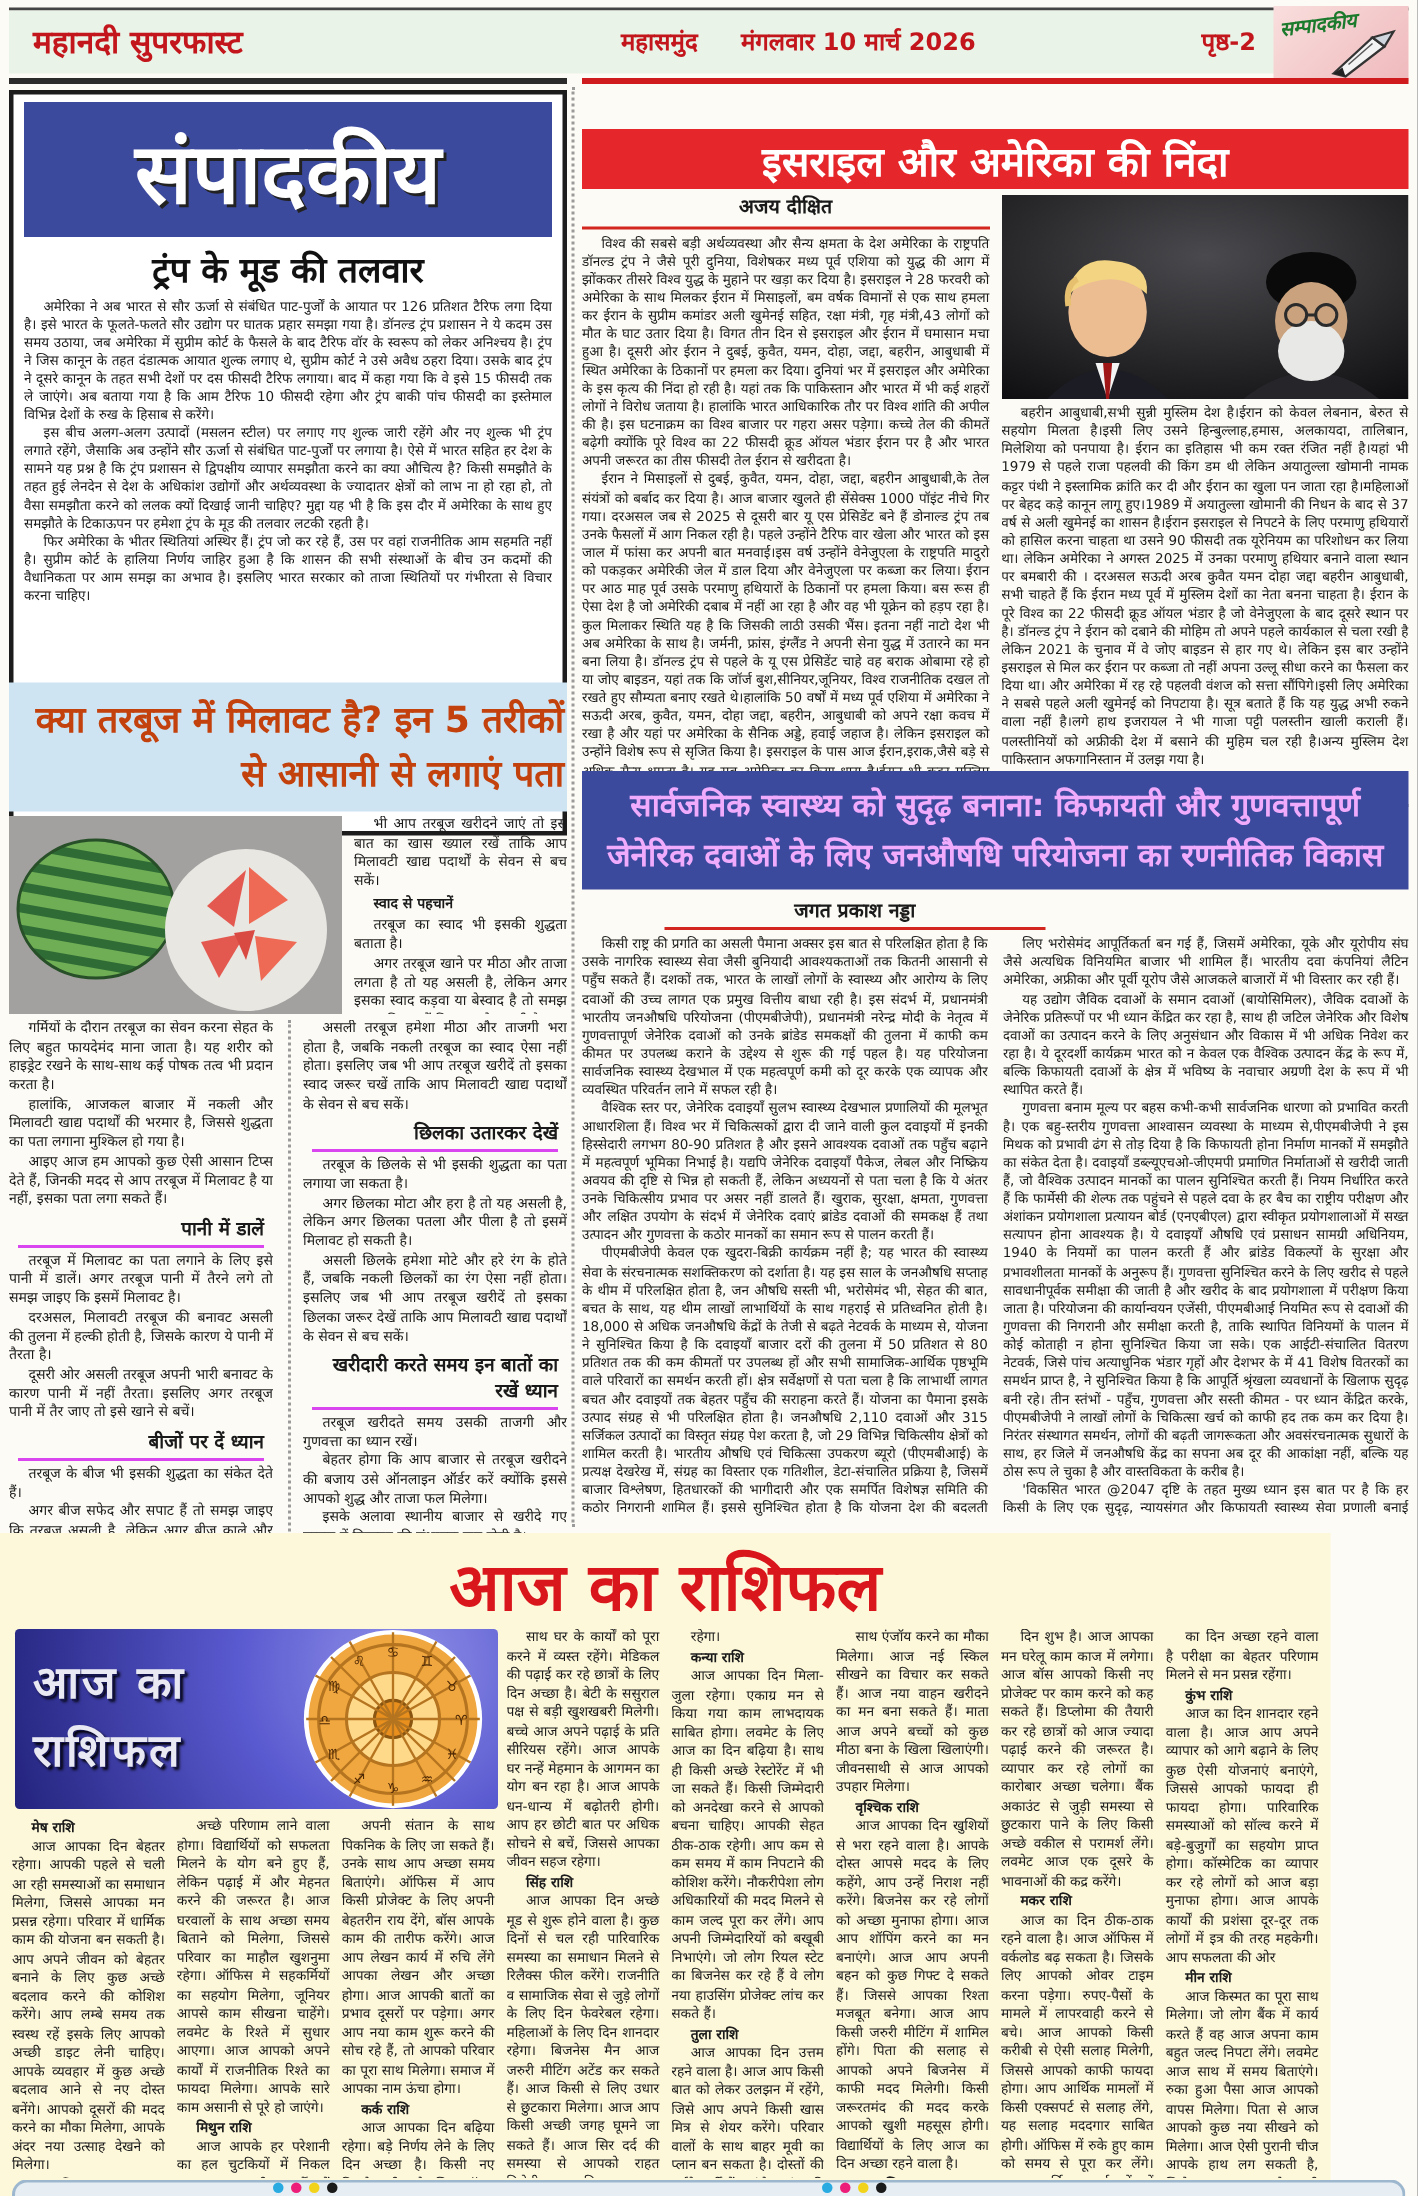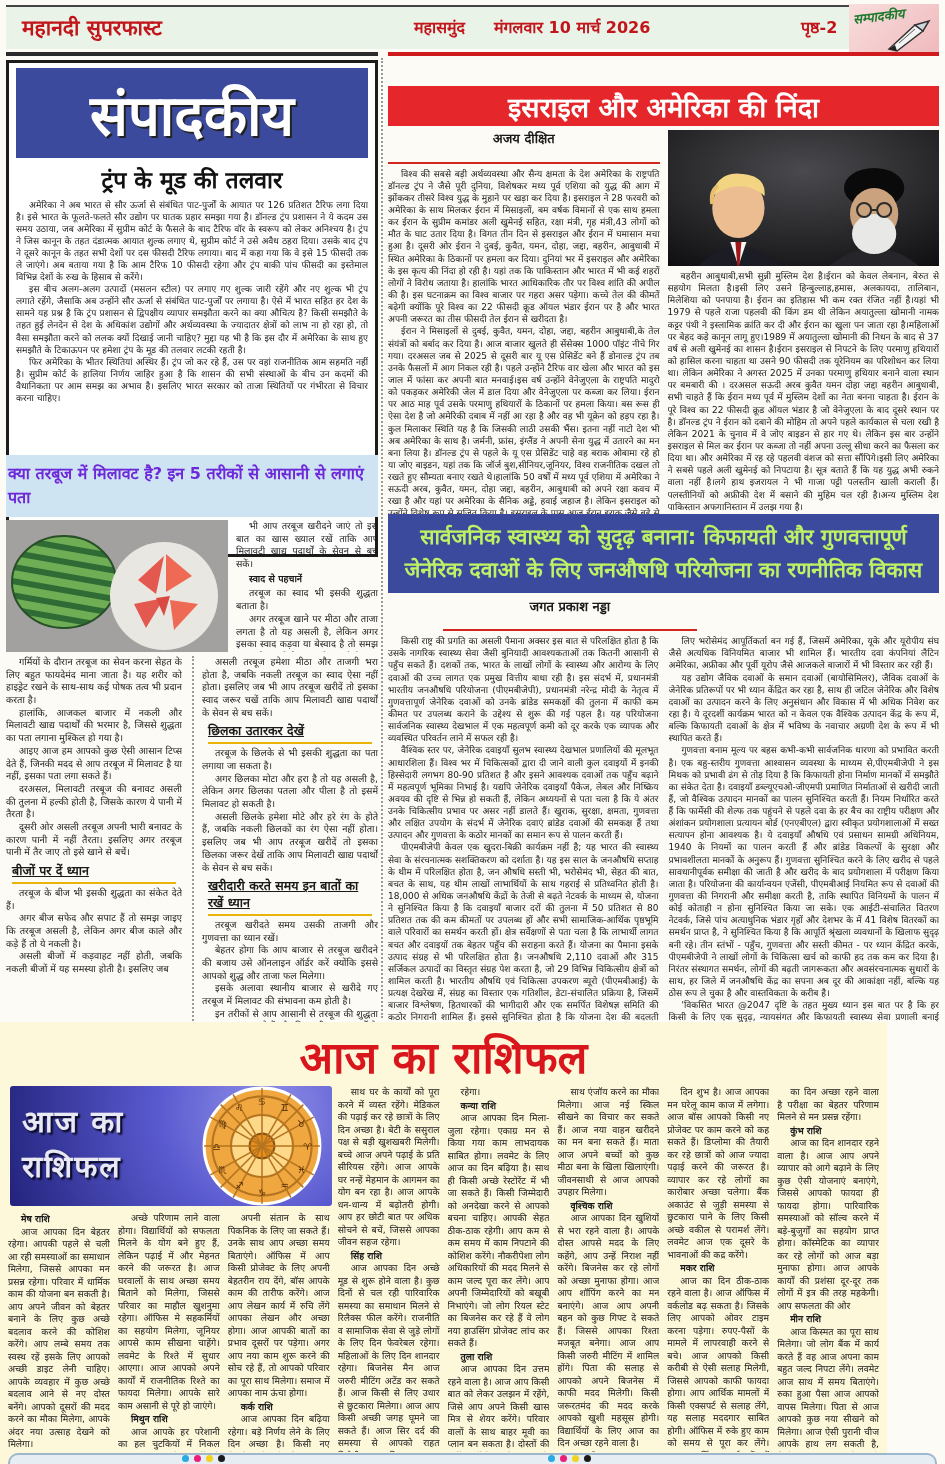--- a/index.html
+++ b/index.html
@@ -25,45 +25,45 @@
   
   .edit-box{position:absolute;left:6px;top:60px;width:372px;height:497px;border:3px solid #1c1c1c;
             box-sizing:border-box;padding:5px 7px;background:#fff;}
   .edit-banner{height:90px;background:#3c4a9e;color:#fff;display:flex;align-items:center;justify-content:center;
                font-size:56px;font-weight:bold;text-shadow:2px 2px 0 #222;}
   .edit-head{margin:5px 0 4px;text-align:center;font-size:23px;font-weight:bold;color:#111;}
   .edit-body{height:222px;overflow:hidden;font-size:9px;line-height:1.34;text-align:justify;}
   .para{margin:0;text-indent:13px;}
   
   .melon{position:absolute;left:6px;top:455px;width:372px;height:565px;}
-  .melon-head{margin:0;background:#cfe4f3;text-align:left;font-size:16px;font-weight:bold;
-              padding:7px 2px;line-height:1.5;color:#6d28d9;}
+  .melon-head{margin:0;background:#cfe4f3;text-align:right;font-size:24px;font-weight:bold;
+              padding:7px 2px;line-height:1.5;color:#c2410c;}
   .melon-top{display:flex;gap:8px;margin-top:3px;}
   .melon-photo{width:222px;height:132px;flex:none;}
   .melon-intro{flex:1;font-size:9.4px;line-height:1.35;text-align:justify;overflow:hidden;height:132px;}
   .melon-cols{display:flex;margin-top:4px;height:412px;overflow:hidden;}
   .mcol{flex:1;font-size:9.4px;line-height:1.35;text-align:justify;overflow:hidden;}
   .mcol-div{width:10px;border-right:2px dotted #9a9a9a;margin-right:8px;flex:none;}
-  .mh{font-weight:bold;font-size:12.5px;text-align:left;border-bottom:2px solid #eab308;
-      padding-bottom:2px;margin:4px 6px 3px;text-decoration:underline;}
+  .mh{font-weight:bold;font-size:12.5px;text-align:right;border-bottom:2px solid #d946ef;
+      padding-bottom:2px;margin:4px 6px 3px;}
   .mh:empty,.mh2:empty{display:none;}
   .mh2{font-weight:bold;margin:2px 0;text-indent:13px;}
   
   .israel{position:absolute;left:388px;top:60px;width:551px;margin-top:26px;}
   .red-banner{margin:0;height:40px;background:#e5262b;color:#fff;display:flex;align-items:center;
               justify-content:center;font-size:27px;font-weight:bold;}
   .isr-body{display:flex;gap:8px;margin-top:4px;height:402px;overflow:hidden;}
   .isr-col{flex:1;font-size:9px;line-height:1.35;text-align:justify;overflow:hidden;}
   .byline{font-weight:bold;font-size:13px;text-align:center;border-bottom:2px solid #d2261f;
-          padding-bottom:14px;margin-bottom:4px;text-indent:0;}
+          padding-bottom:3px;margin-bottom:4px;text-indent:0;}
   .isr-photo{width:100%;height:136px;margin-bottom:4px;}
   .dotted-hr{border-top:2px dotted #8a8a8a;margin-top:4px;}
   
   .jan{position:absolute;left:388px;top:514px;width:551px;}
-  .blue-banner{margin:0;background:#3c4a9e;color:#bef264;text-align:center;font-size:21px;font-weight:bold;
+  .blue-banner{margin:0;background:#3c4a9e;color:#f0abfc;text-align:center;font-size:21px;font-weight:bold;
                line-height:1.55;padding:7px 6px;}
   .jan-byline{width:46%;margin:4px 0 4px 10%;}
   .jan-body{display:flex;gap:10px;height:388px;overflow:hidden;}
   .jan-col{flex:1;font-size:9px;line-height:1.35;text-align:justify;overflow:hidden;}
   
   .rashifal{position:absolute;left:0;top:1022px;width:887px;height:442px;background:#fdf8da;}
   .rash-title{margin:0;padding-top:4px;text-align:center;font-size:44px;font-weight:bold;color:#da161d;}
   .rash-body{position:absolute;left:8px;right:8px;top:64px;bottom:12px;}
   .zimg{position:absolute;left:2px;top:0;width:322px;height:120px;border-radius:3px;overflow:hidden;
         background:radial-gradient(circle at 80% 20%,#8f8fe8 0%,#5a5ad0 40%,#23237d 100%);}
@@ -167,20 +167,24 @@
 
           <p class="para">गर्मियों के दौरान तरबूज का सेवन करना सेहत के लिए बहुत फायदेमंद माना जाता है। यह शरीर को हाइड्रेट रखने के साथ-साथ कई पोषक तत्व भी प्रदान करता है।</p>
         </div>
           <div class="seg">
 
           <p class="para">हालांकि, आजकल बाजार में नकली और मिलावटी खाद्य पदार्थों की भरमार है, जिससे शुद्धता का पता लगाना मुश्किल हो गया है।</p>
         </div>
           <div class="seg">
 
           <p class="para">आइए आज हम आपको कुछ ऐसी आसान टिप्स देते हैं, जिनकी मदद से आप तरबूज में मिलावट है या नहीं, इसका पता लगा सकते हैं।</p>
+        </div>
+          <div class="seg">
+          <div class="mh">पानी में डालें</div>
+          <p class="para">तरबूज में मिलावट का पता लगाने के लिए इसे पानी में डालें। अगर तरबूज पानी में तैरने लगे तो समझ जाइए कि इसमें मिलावट है।</p>
         </div>
           <div class="seg">
 
           <p class="para">दरअसल, मिलावटी तरबूज की बनावट असली की तुलना में हल्की होती है, जिसके कारण ये पानी में तैरता है।</p>
         </div>
           <div class="seg">
 
           <p class="para">दूसरी ओर असली तरबूज अपनी भारी बनावट के कारण पानी में नहीं तैरता। इसलिए अगर तरबूज पानी में तैर जाए तो इसे खाने से बचें।</p>
         </div>
           <div class="seg">

